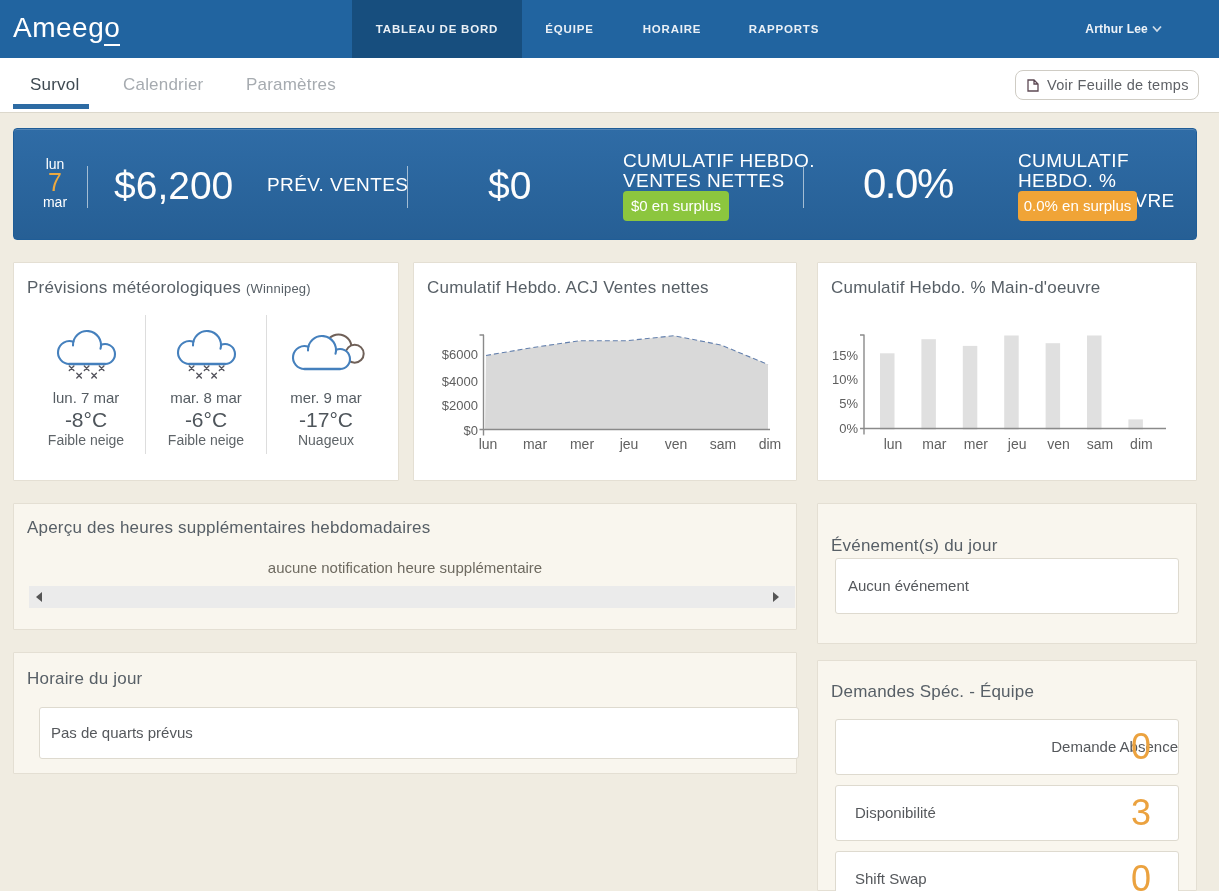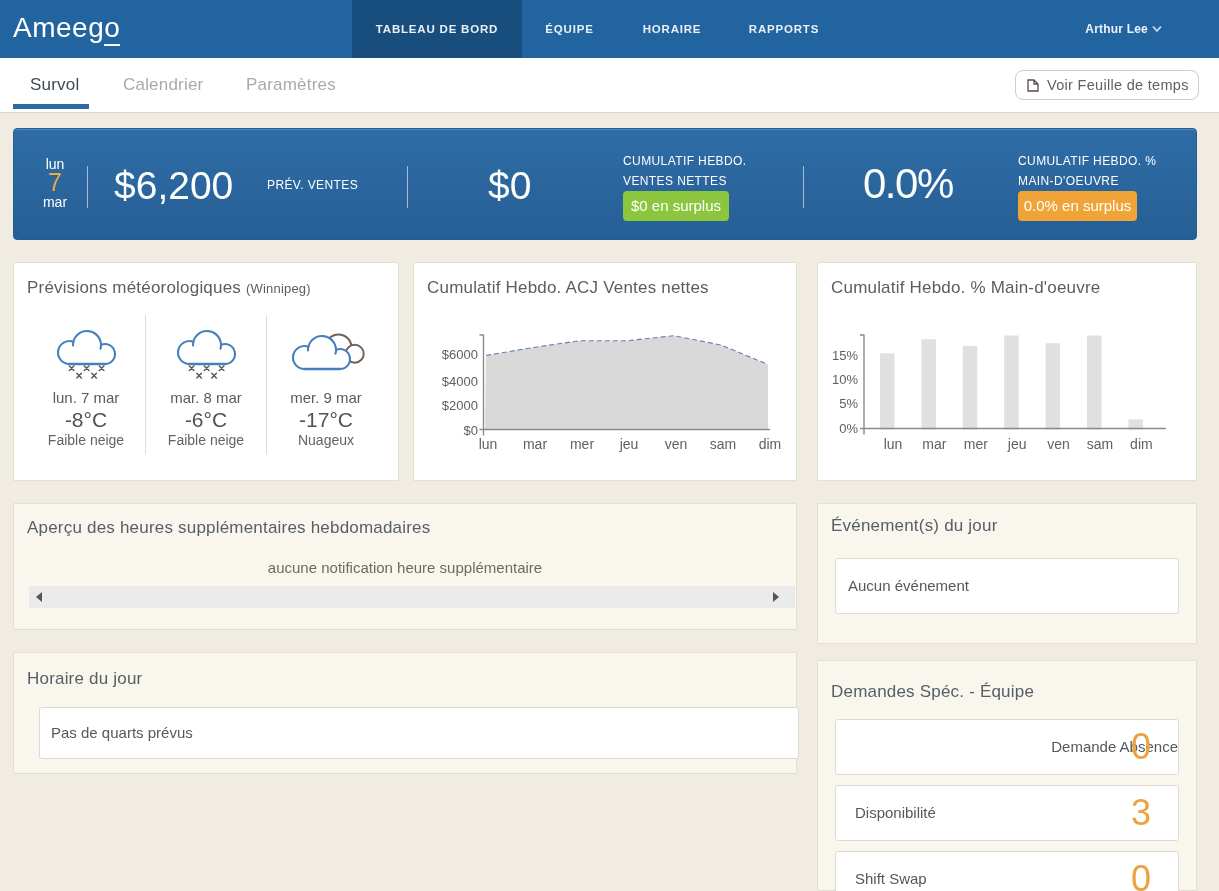--- a/index.html
+++ b/index.html
@@ -13,21 +13,21 @@
 .tabbar { position:absolute; left:0; top:58px; width:1219px; height:55px; background:#fff; border-bottom:1px solid #dcd8cc; }
 .tab { position:absolute; top:0; height:55px; line-height:53px; font-size:17px; color:#a6abb0; letter-spacing:0.2px; }
 .tab.active { color:#3f4a52; }
 .underline { position:absolute; left:13px; top:46px; width:76px; height:5px; background:#2d6ba3; }
 .btn-feuille { position:absolute; left:1015px; top:12px; width:184px; height:30px; border:1px solid #cfccc4; border-radius:8px; background:#fff; color:#5e6166; font-size:14.5px; line-height:28px; letter-spacing:0.3px; }
 .band { position:absolute; left:13px; top:128px; width:1184px; height:112px; background:linear-gradient(#2f6ca6, #265f95); border:1px solid #1f5d97; border-radius:4px; color:#fff; box-shadow:inset 0 1px 0 rgba(255,255,255,0.18); }
 .band .date { position:absolute; left:20px; width:42px; text-align:center; font-size:14px; line-height:1; }
 .band .d7 { color:#eda93f !important; font-size:25px !important; }
 .vdiv { position:absolute; top:37px; height:42px; width:1px; background:#a3bdd4; }
 .big { position:absolute; font-size:39px; font-weight:300; letter-spacing:0px; color:#fdfdfd; }
-.lbl { position:absolute; font-size:12px; letter-spacing:0.4px; line-height:20px; }
+.lbl { position:absolute; font-size:19px; letter-spacing:0.4px; line-height:20px; }
 .badge { position:absolute; height:30px; border-radius:4px; color:#fff; font-size:15px; text-align:center; line-height:30px; }
 .badge.green { background:#8cc63e; }
 .badge.orange { background:#f0a437; }
 .card { position:absolute; background:#fff; border:1px solid #e4dfd3; border-radius:1px; }
 .card.cream { background:#f9f6ee; }
 .cardtitle { position:absolute; left:13px; top:15px; font-size:17px; color:#575f66; letter-spacing:0.2px; }
 .innerbox { position:absolute; background:#fff; border:1px solid #dedacf; border-radius:3px; font-size:15px; color:#55585c; }
 .wcol { position:absolute; text-align:center; color:#555c62; }
 .wday { font-size:15px; color:#555c62; }
 .wtemp { font-size:21px; color:#4e555b; margin-top:2px; }
@@ -199,21 +199,21 @@
       <path d="M1,0 L7,5 L1,10 z" fill="#555"></path>
     </svg>
 </div>
 
 <div class="card cream" style="left:13px; top:652px; width:784px; height:122px;">
   <div class="cardtitle" style="top:16px;">Horaire du jour</div>
   <div class="innerbox" style="left:25px; top:54px; width:760px; height:52px; line-height:50px; padding-left:11px;">Pas de quarts prévus</div>
 </div>
 
 <div class="card cream" style="left:817px; top:503px; width:380px; height:141px;">
-  <div class="cardtitle" style="top:12px;text-align:center;">Événement(s) du jour</div>
+  <div class="cardtitle" style="top:32px;text-align:center;">Événement(s) du jour</div>
   <div class="innerbox" style="left:17px; top:54px; width:344px; height:56px; line-height:54px; padding-left:12px;">Aucun événement</div>
 </div>
 
 <div class="card cream" style="left:817px; top:660px; width:380px; height:231px;">
   <div class="cardtitle" style="top:21px;">Demandes Spéc. - Équipe</div>
   <div class="innerbox" style="left:17px; top:58px; width:344px; height:56px; line-height:54px; padding-left:19px;text-align:right;">Demande Absence<span style="position:absolute; right:27px; top:0; font-size:36px; font-weight:300; color:#eba23f;">0</span></div>
   <div class="innerbox" style="left:17px; top:124px; width:344px; height:56px; line-height:54px; padding-left:19px;">Disponibilité<span style="position:absolute; right:27px; top:0; font-size:36px; font-weight:300; color:#eba23f;">3</span></div>
   <div class="innerbox" style="left:17px; top:190px; width:344px; height:56px; line-height:54px; padding-left:19px;">Shift Swap<span style="position:absolute; right:27px; top:0; font-size:36px; font-weight:300; color:#eba23f;">0</span></div>
 </div>
 

